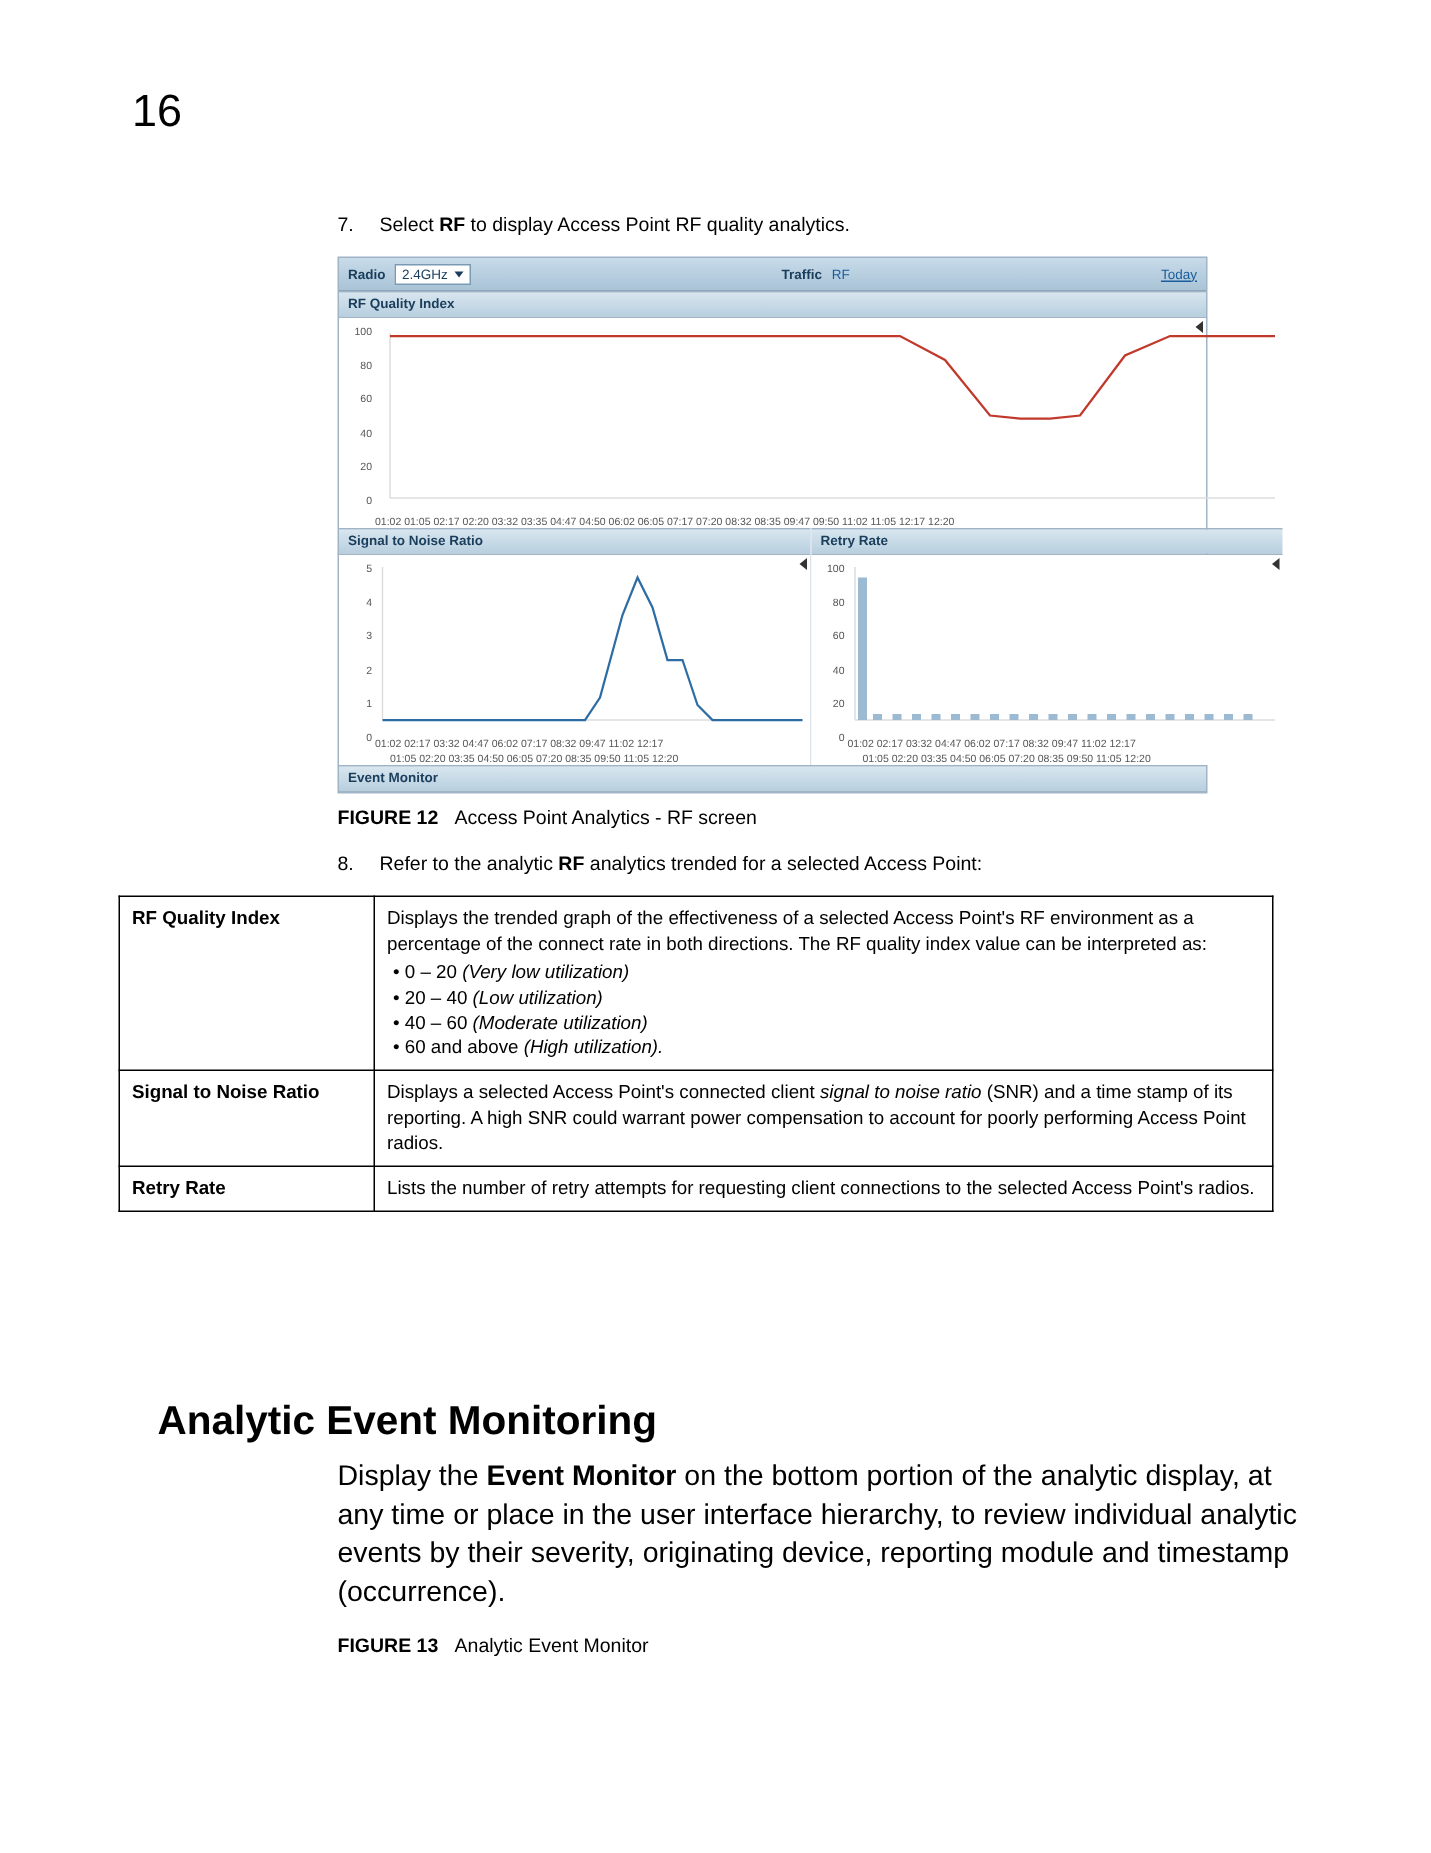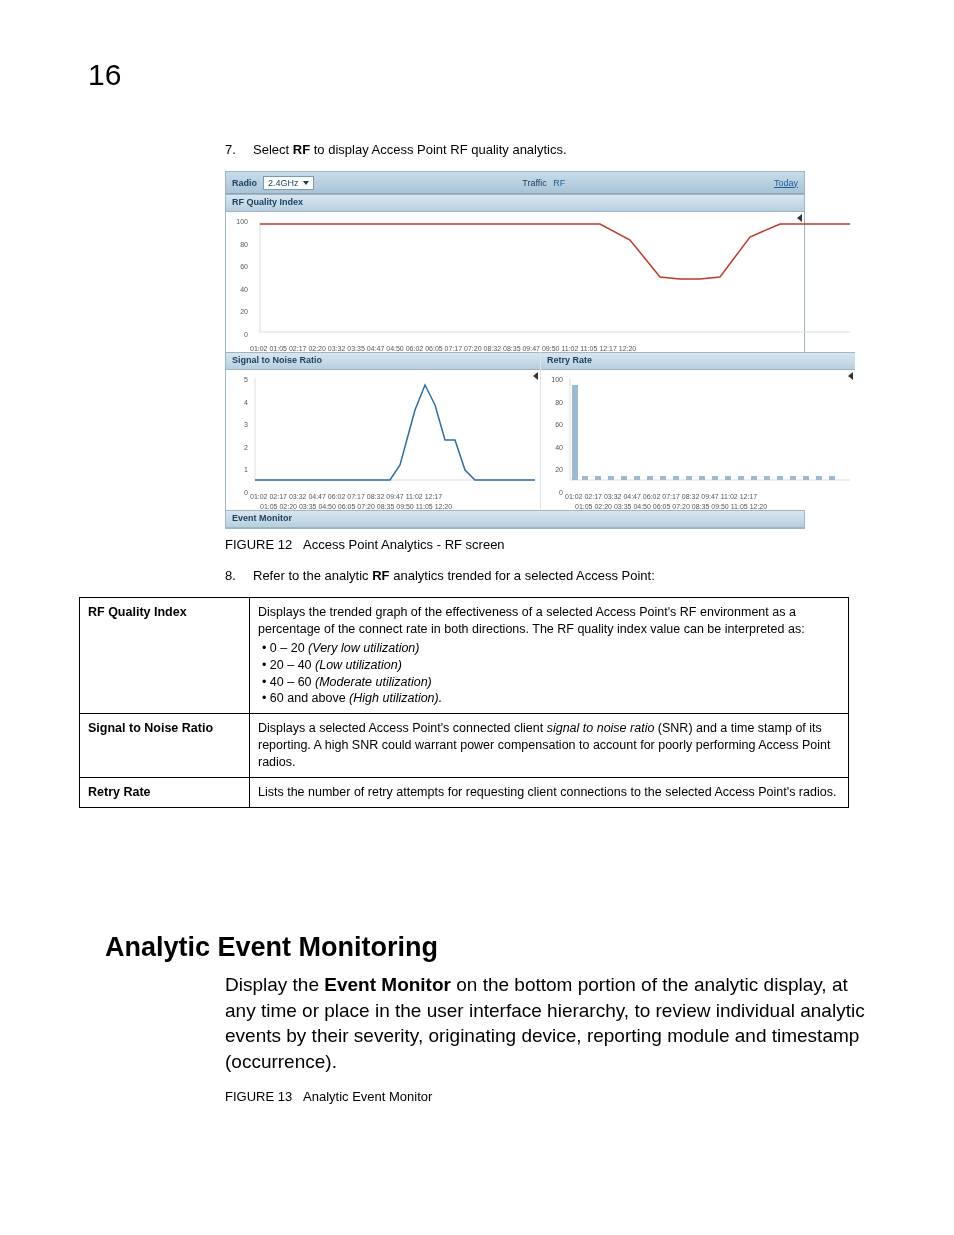--- a/index.html
+++ b/index.html
@@ -29,21 +29,21 @@
     display: flex;
     font-size: 13px;
     margin-bottom: 14px;
   }
   .step-num { width: 28px; flex-shrink: 0; }
   .step-body { flex: 1; }
   .figure-caption {
     font-size: 13px;
     margin: 8px 0 16px 0;
   }
-  .figure-caption .fig-label { font-weight: normal; }
+  .figure-caption .fig-label { font-weight: bold; }
   .heading {
     position: absolute;
     left: 105px;
     top: 932px;
     font-size: 27px;
     font-weight: 700;
     font-family: 'Arial Narrow', Arial, sans-serif;
   }
   .body-text {
     font-size: 19px;
@@ -77,21 +77,21 @@
     gap: 4px;
     color: #1a3d5c;
   }
   .radio-select .caret {
     width: 0; height: 0;
     border-left: 3px solid transparent;
     border-right: 3px solid transparent;
     border-top: 4px solid #1a3d5c;
   }
   .tb-center { flex: 1; text-align: center; }
-  .tb-center .tab-a { font-weight: normal; color: #1a3d5c; margin-right: 4px; }
+  .tb-center .tab-a { font-weight: bold; color: #1a3d5c; margin-right: 4px; }
   .tb-center .tab-b { color: #1a5c99; }
   .today-link { color: #1a5c99; text-decoration: underline; }
   .panel-head {
     height: 18px;
     background: linear-gradient(#d8e6ef, #b8cfdf);
     border-top: 1px solid #9fb4c7;
     border-bottom: 1px solid #9fb4c7;
     padding: 2px 6px;
     font-weight: bold;
     color: #1a3d5c;

